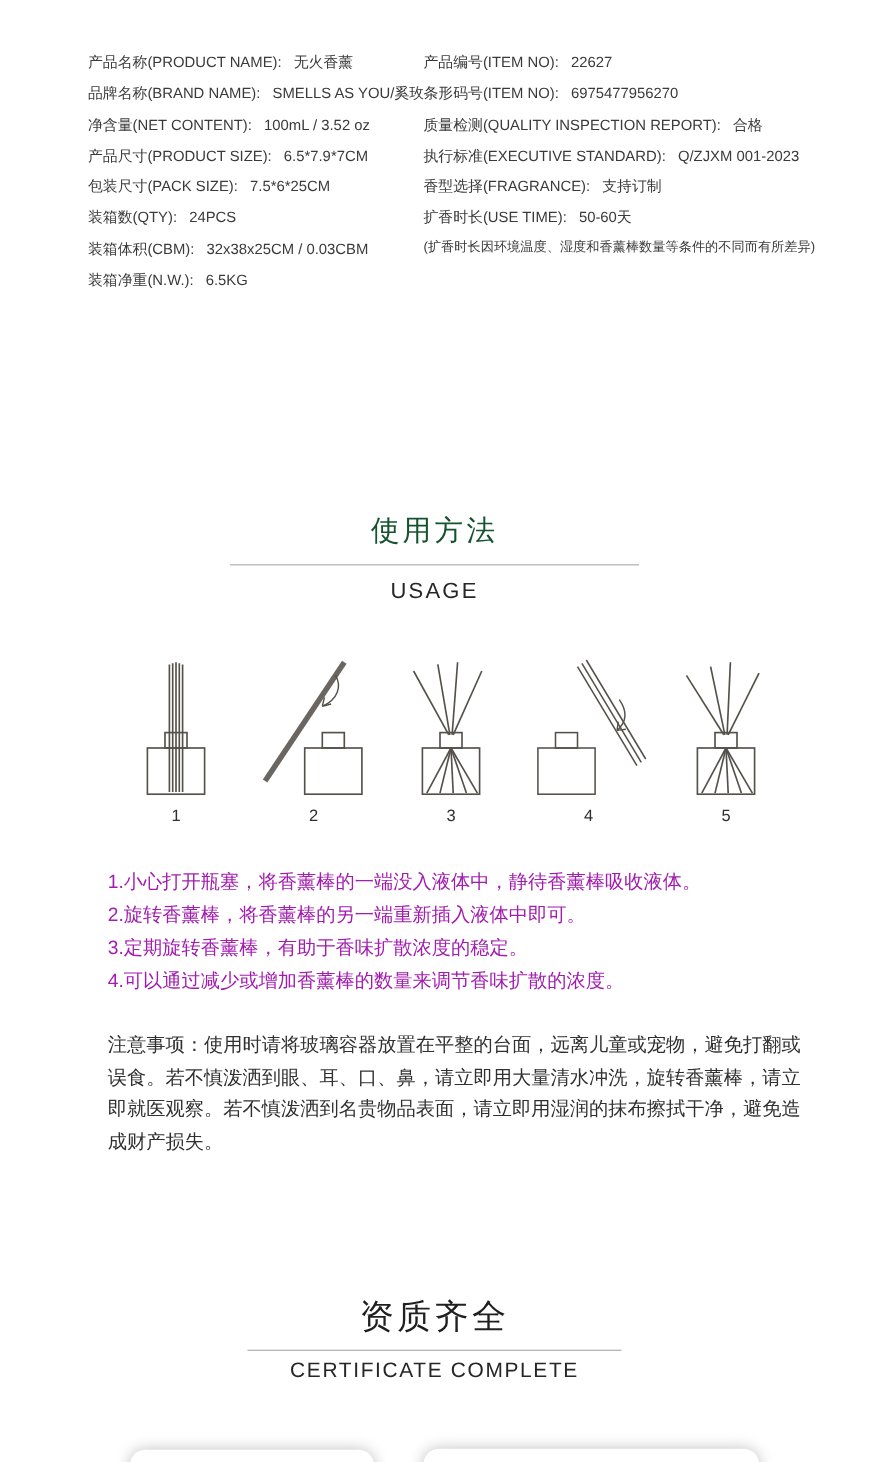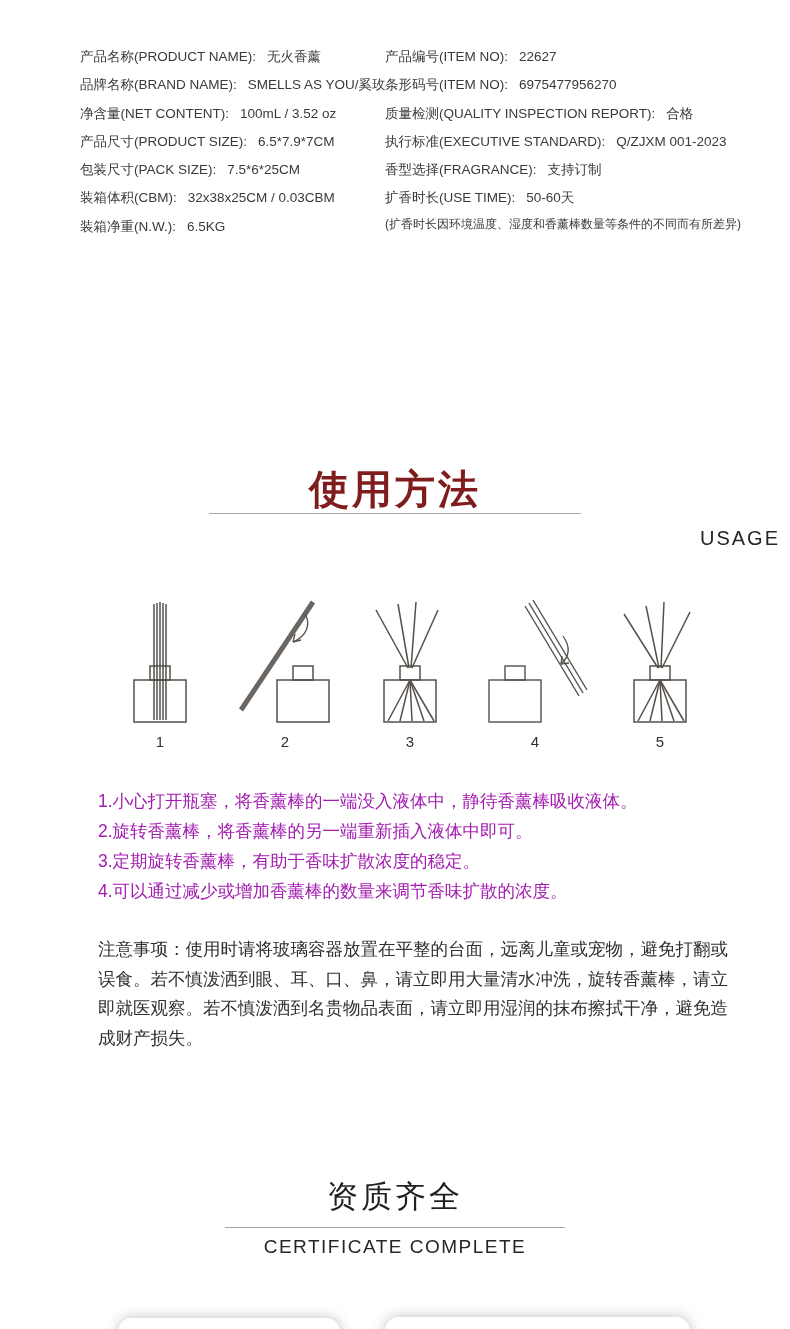--- a/index.html
+++ b/index.html
@@ -15,22 +15,22 @@
   }
   
   .spec-col { position: absolute; top: 43px; }
   .spec-col.left  { left: 70px; }
   .spec-col.right { left: 375px; }
   .spec-row { font-size: 13.5px; line-height: 28.3px; white-space: nowrap; font-weight: 400; }
   .spec-value { margin-left: 11px; }
   .spec-note { font-size: 12px; line-height: 21px; margin-top: 1px; white-space: nowrap; color: #3a3a3a; }
   
   .center-abs { position: absolute; left: 0; right: 0; text-align: center; }
-  .usage-title { top: 469px; font-size: 40px; letter-spacing: 3px; color: #7f1d1d; font-weight: 700; line-height: 1; }
-  .usage-en    { top: 528px; font-size: 20px; letter-spacing: 2px; color: #262626; line-height: 1; text-align: right; }
+  .usage-title { top: 469px; font-size: 26px; letter-spacing: 3px; color: #14532d; font-weight: 400; line-height: 1; }
+  .usage-en    { top: 528px; font-size: 20px; letter-spacing: 2px; color: #262626; line-height: 1; }
   .divider { position: absolute; left: 50%; height: 1px; background: #a8a8a8; transform: translateX(-50%); }
   .divider-usage { top: 513px; width: 372px; }
   .divider-cert  { top: 1227px; width: 340px; }
   .cert-title { top: 1181px; font-size: 31px; letter-spacing: 3px; color: #1f1f1f; font-weight: 500; line-height: 1; }
   .cert-en    { top: 1237px; font-size: 19px; letter-spacing: 1.5px; color: #262626; line-height: 1; }
   
   .figures { position: absolute; top: 598px; left: 90px; width: 620px; display: flex; justify-content: space-between; }
   .figure { width: 120px; text-align: center; }
   .figure svg { display: block; }
   .figure-num { margin-top: 4px; font-size: 15px; color: #2f2f2f; line-height: 1; }
@@ -57,20 +57,23 @@
       <span class="spec-label">品牌名称(BRAND NAME):</span><span class="spec-value">SMELLS AS YOU/奚玫</span>
     </div>
     <div class="spec-row">
       <span class="spec-label">净含量(NET CONTENT):</span><span class="spec-value">100mL / 3.52 oz</span>
     </div>
     <div class="spec-row">
       <span class="spec-label">产品尺寸(PRODUCT SIZE):</span><span class="spec-value">6.5*7.9*7CM</span>
     </div>
     <div class="spec-row">
       <span class="spec-label">包装尺寸(PACK SIZE):</span><span class="spec-value">7.5*6*25CM</span>
+    </div>
+    <div class="spec-row">
+      <span class="spec-label">装箱数(QTY):</span><span class="spec-value">24PCS</span>
     </div>
     <div class="spec-row">
       <span class="spec-label">装箱体积(CBM):</span><span class="spec-value">32x38x25CM / 0.03CBM</span>
     </div>
     <div class="spec-row">
       <span class="spec-label">装箱净重(N.W.):</span><span class="spec-value">6.5KG</span>
     </div>
   </div>
 
   <div class="spec-col right">

